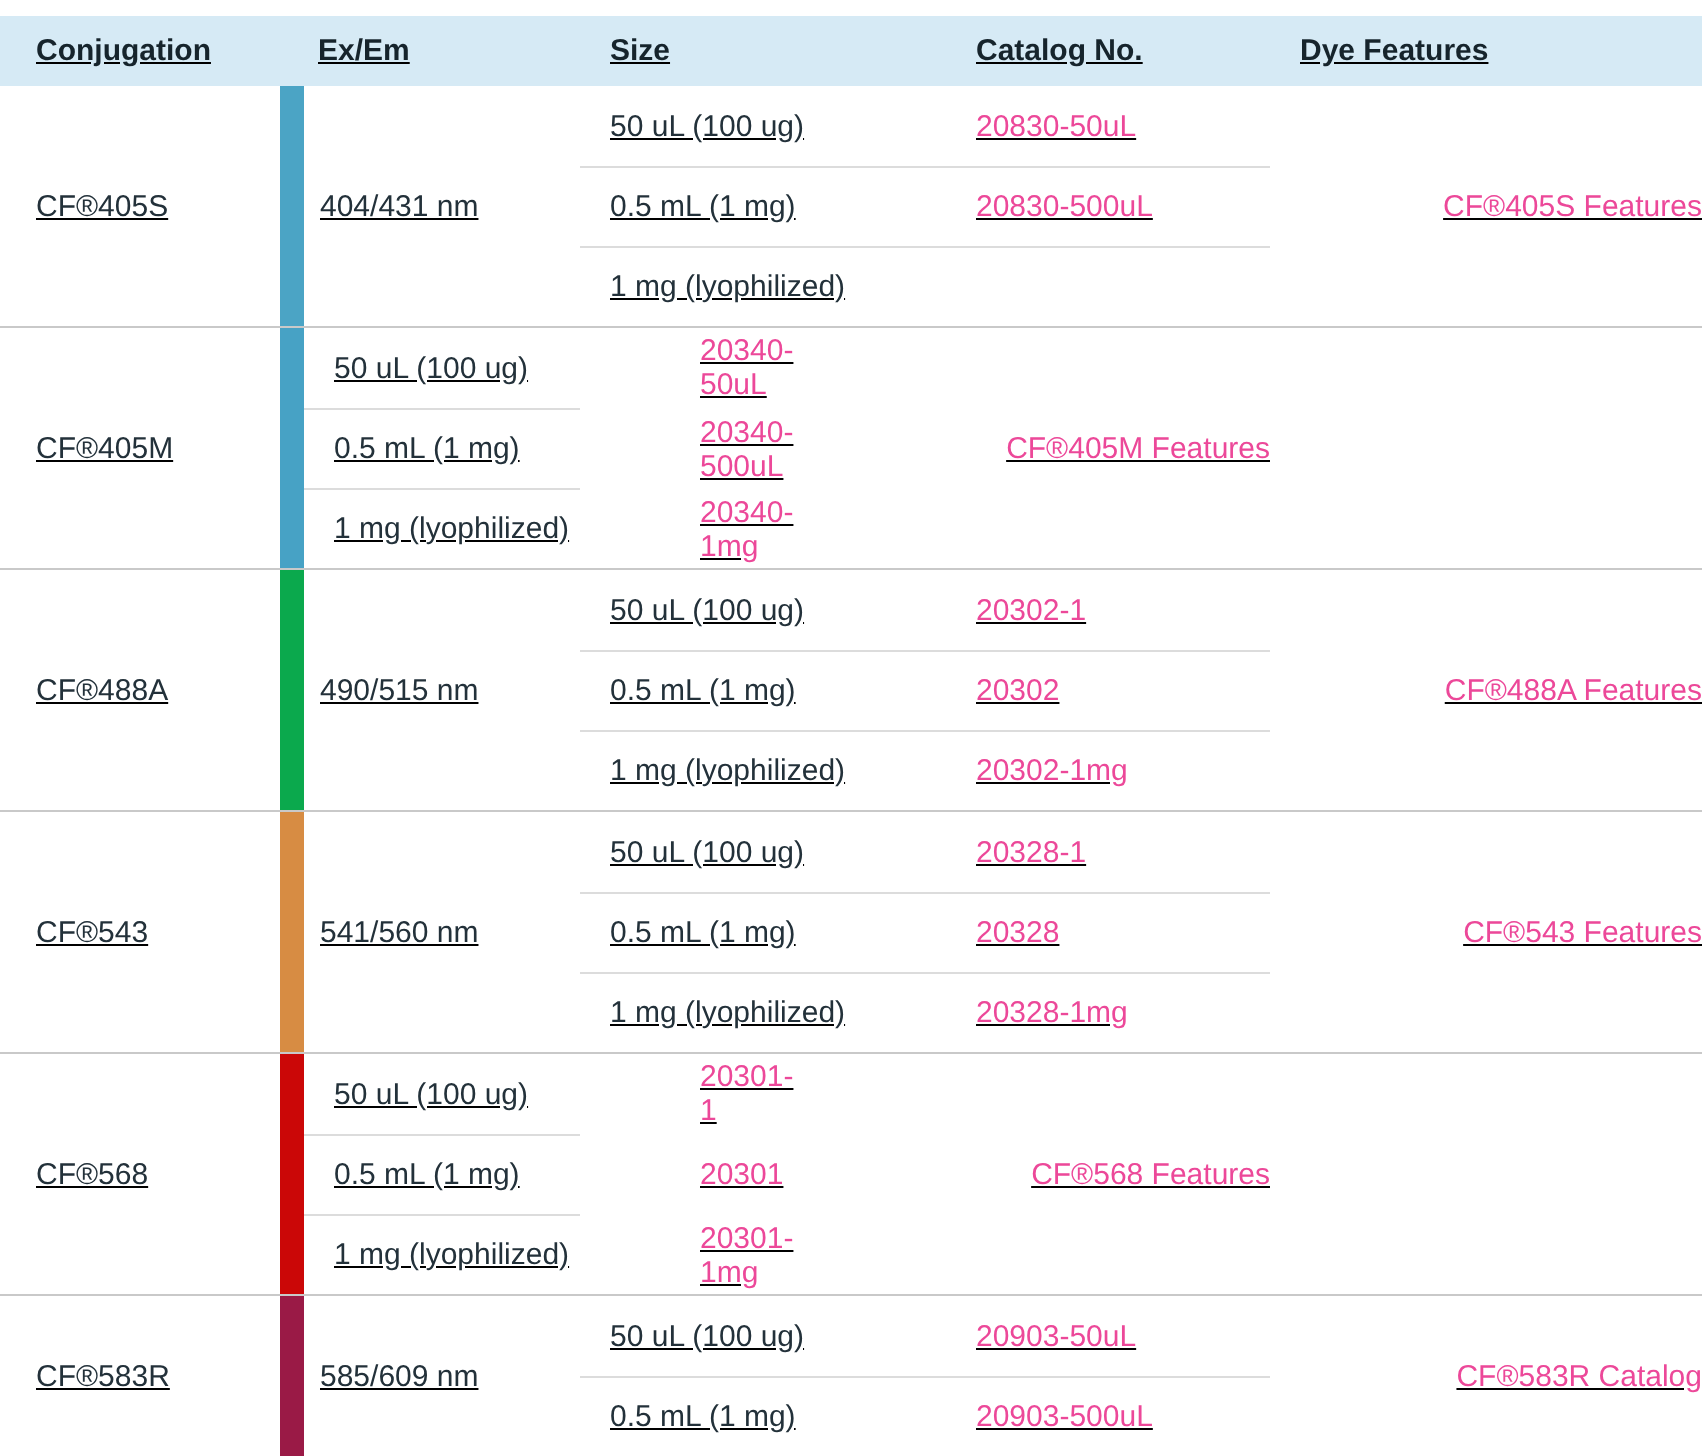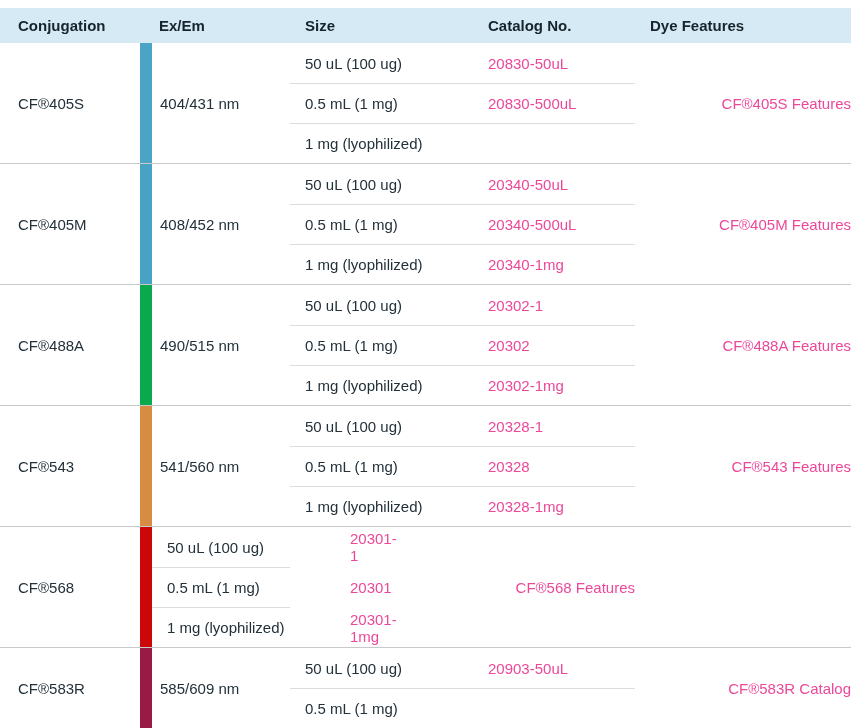--- a/index.html
+++ b/index.html
@@ -6,20 +6,21 @@
   html, body {
     background: #ffffff;
     font-family: "Liberation Sans", "DejaVu Sans", sans-serif;
   }
   .page {
     width: 851px;
     height: 728px;
     overflow: hidden;
     background: #ffffff;
     padding-top: 8px;
+    text-decoration: underline;
   }
   .tbl { width: 851px; }
 
   
   .header-row {
     display: grid;
     grid-template-columns: 140px 12px 138px 198px 147px 1fr;
     height: 35px;
     background: #d6eaf5;
     align-items: center;
@@ -114,21 +115,20 @@
   </div>
 </div>
     <div class="cell-features">
       <a class="lnk">CF®405S Features</a>
     </div>
   </div>
 
   <div class="group">
     <div class="cell-name">CF®405M</div>
     <div class="cell-bar" style="background: rgb(71, 162, 197);"></div>
-    <div class="cell-exem">408/452 nm</div>
     <div class="cell-items">
   <div class="item-row">
     <div class="item-size">50 uL (100 ug)</div>
     <div class="item-catalog">
       <a class="lnk">20340-50uL</a>
     </div>
   </div>
 
   <div class="item-row">
     <div class="item-size">0.5 mL (1 mg)</div>
@@ -248,20 +248,23 @@
     <div class="cell-items">
   <div class="item-row">
     <div class="item-size">50 uL (100 ug)</div>
     <div class="item-catalog">
       <a class="lnk">20903-50uL</a>
     </div>
   </div>
 
   <div class="item-row">
     <div class="item-size">0.5 mL (1 mg)</div>
+    <div class="item-catalog">
+      <a class="lnk">20903-500uL</a>
+    </div>
   </div>
 </div>
     <div class="cell-features">
       <a class="lnk">CF®583R Catalog</a>
     </div>
   </div>
 </div>
 
   </div>
 </div>

